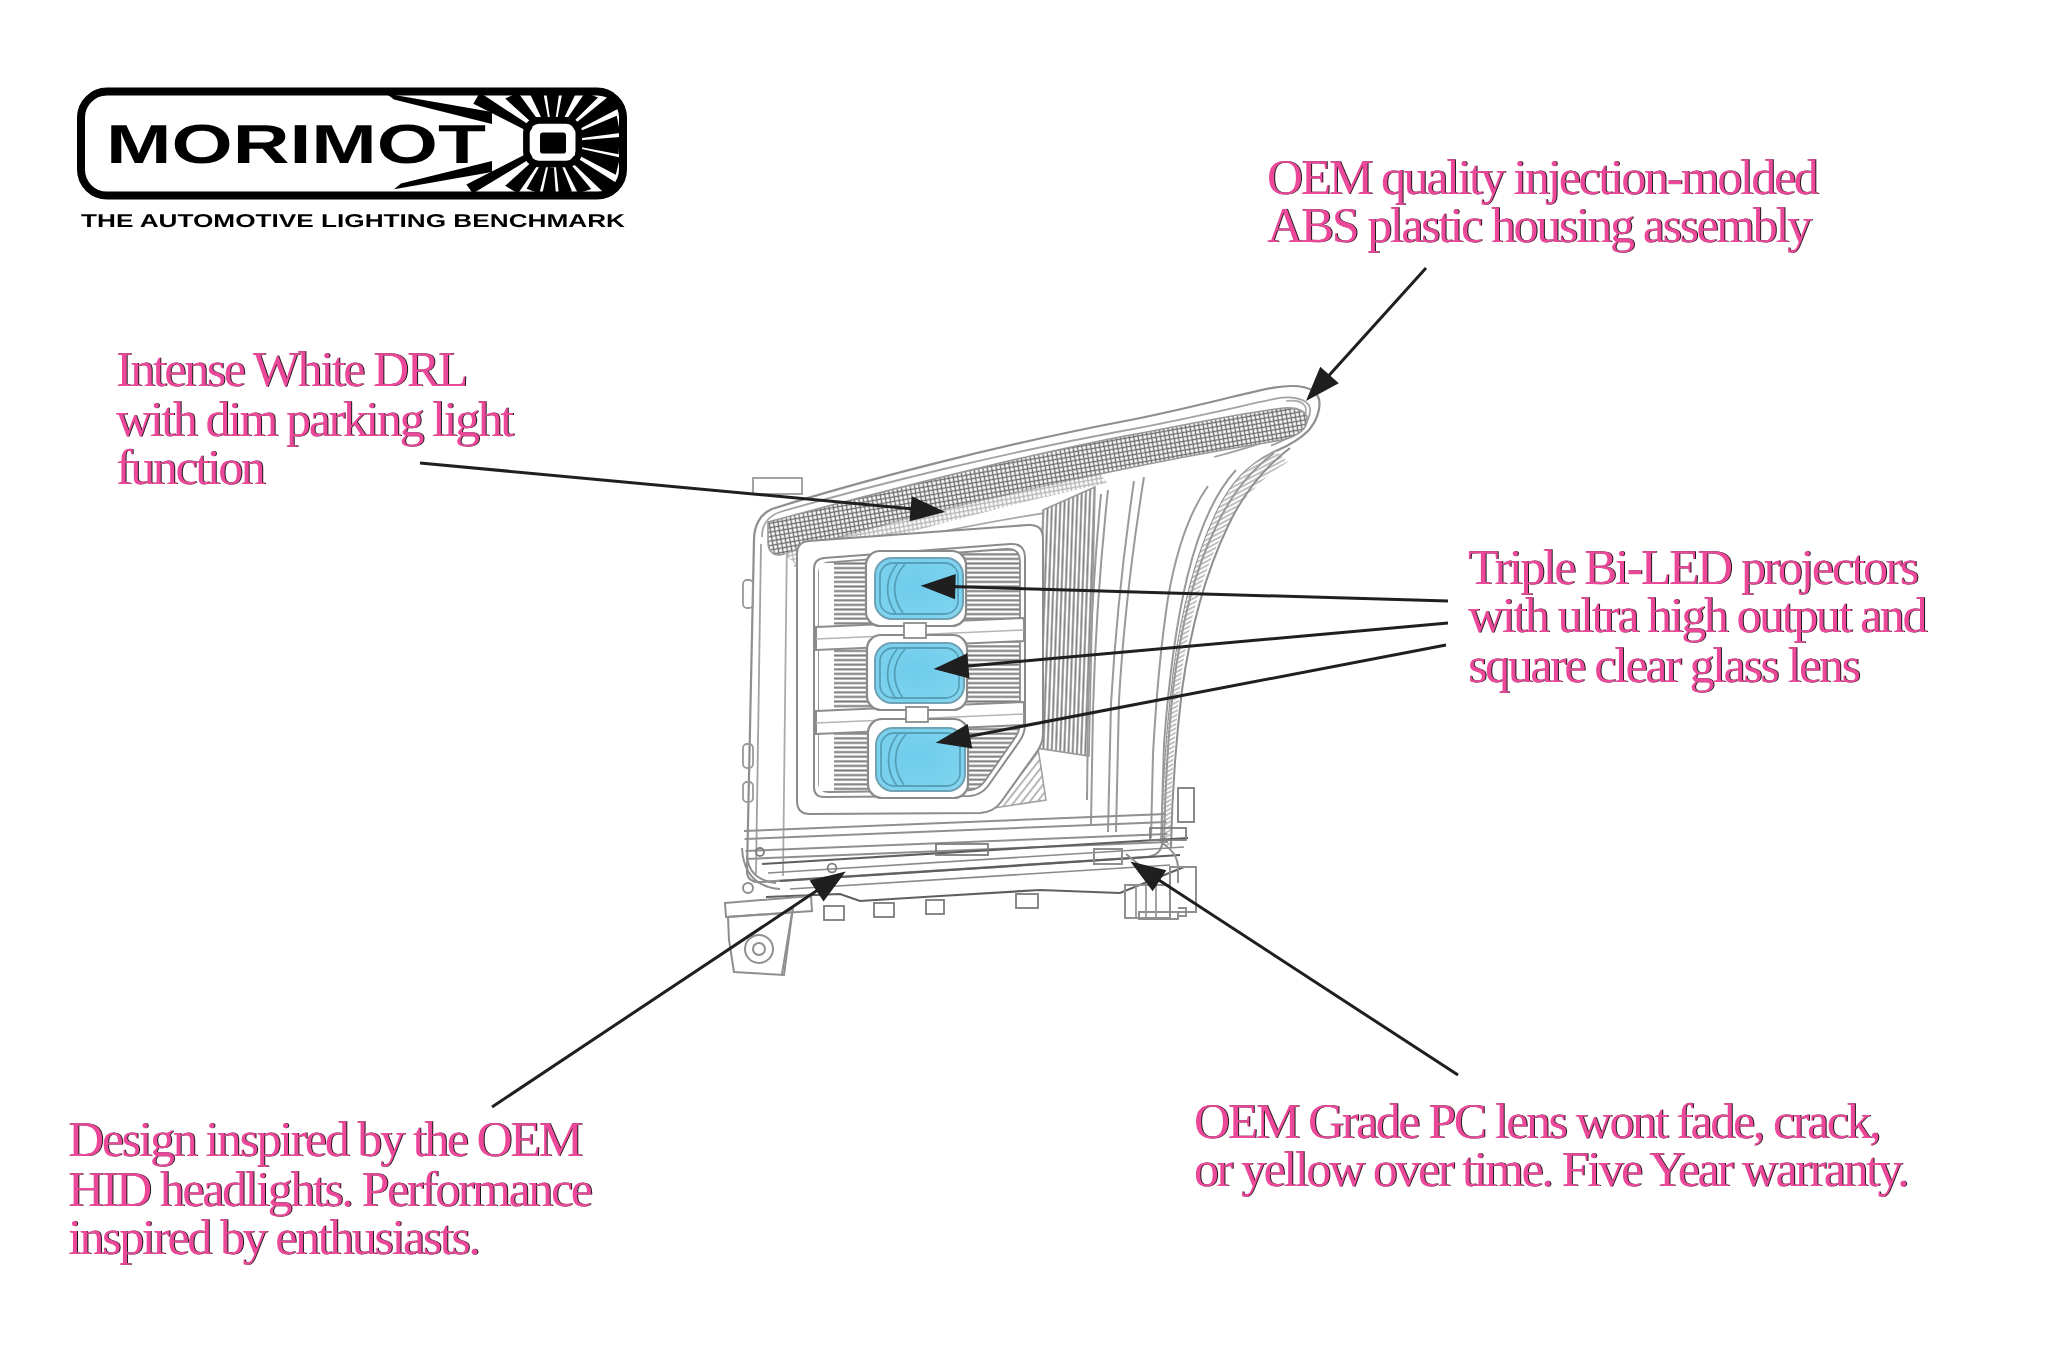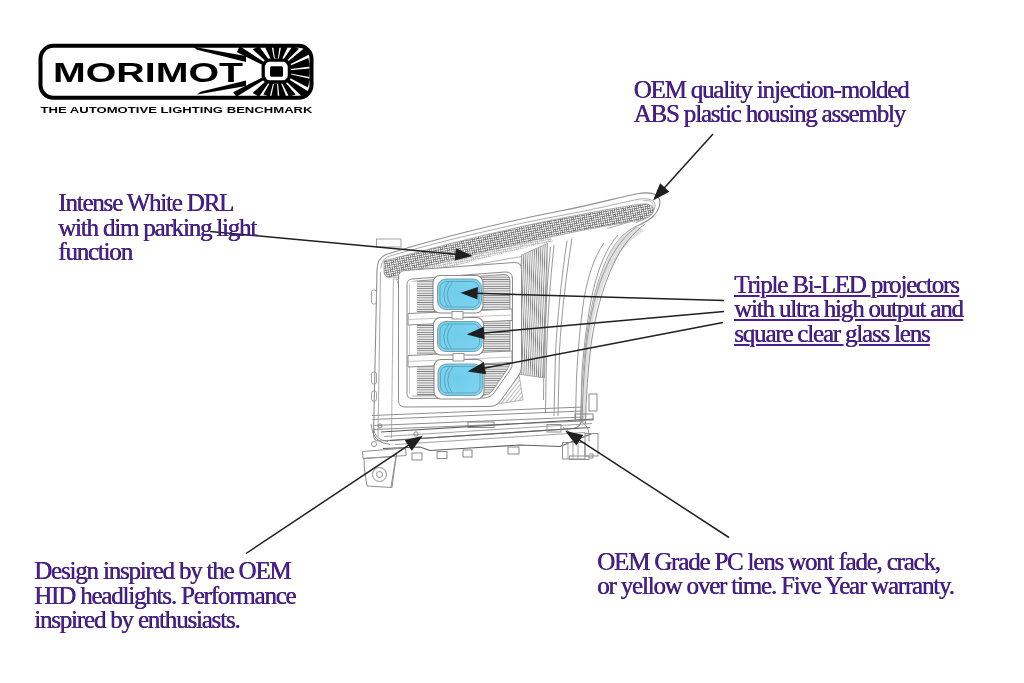--- a/index.html
+++ b/index.html
@@ -1,18 +1,18 @@
 <!DOCTYPE html>
 <html><head>
 <meta charset="utf-8">
 <style>
   html,body{margin:0;padding:0;}
   body{width:1024px;height:683px;background:#ffffff;position:relative;overflow:hidden;
        font-family:"Liberation Serif",serif;}
-  .txt{position:absolute;color:#4c1d95;font-size:25px;line-height:24.5px;letter-spacing:-1.2px;white-space:nowrap;text-shadow:0.5px 0 0 #1b1b1b;}
+  .txt{position:absolute;color:#ec4899;font-size:25px;line-height:24.5px;letter-spacing:-1.2px;white-space:nowrap;text-shadow:0.5px 0 0 #1b1b1b;}
   svg{position:absolute;left:0;top:0;}
 </style>
 </head>
 <body>
 
 <svg width="1024" height="683" viewBox="0 0 1024 683">
 <defs>
   <pattern id="mesh" width="2.2" height="2.2" patternUnits="userSpaceOnUse" patternTransform="rotate(-10)">
     <rect width="2.2" height="2.2" fill="#ffffff"></rect>
     <line x1="0" y1="1.1" x2="2.2" y2="1.1" stroke="#6d6d6d" stroke-width="0.68"></line>
@@ -234,17 +234,17 @@
     <polygon points="270.3,82.1 273.1,83.3 269.7,96.8 263.3,94.4"></polygon>
     <polygon points="267.2,79.7 269.5,81.6 259.0,96.8 252.6,92.9"></polygon>
     <polygon points="264.8,76.1 266.3,78.6 236.4,96.8 233.2,92.3"></polygon>
 
     <polygon points="193,46.8 246,56 246,62 197,49.8"></polygon>
     <polygon points="197,94.6 246,86 246,80.5 200.5,91.8"></polygon>
   </g>
   <text x="40.5" y="113.3" textLength="272" lengthAdjust="spacingAndGlyphs" font-family="Liberation Sans, sans-serif" font-weight="bold" font-size="9.3" fill="#000000">THE AUTOMOTIVE LIGHTING BENCHMARK</text>
 </svg>
 
-<div class="txt" style="left:58px;top:191px;font-family:Liberation Serif, serif;">Intense White DRL<br>with dim parking light<br>function</div>
+<div class="txt" style="left:58px;top:174px;font-family:Liberation Serif, serif;">Intense White DRL<br>with dim parking light<br>function</div>
 <div class="txt" style="left:633.5px;top:77.7px;">OEM quality injection-molded<br>ABS plastic housing assembly</div>
-<div class="txt" style="left:734px;top:272.8px;text-decoration:underline;">Triple Bi-LED projectors<br>with ultra high output and<br>square clear glass lens</div>
+<div class="txt" style="left:734px;top:272.8px;">Triple Bi-LED projectors<br>with ultra high output and<br>square clear glass lens</div>
 <div class="txt" style="left:34px;top:559.3px;">Design inspired by the OEM<br>HID headlights. Performance<br>inspired by enthusiasts.</div>
 <div class="txt" style="left:597px;top:549.8px;">OEM Grade PC lens wont fade, crack,<br>or yellow over time. Five Year warranty.</div>
 
 </body></html>

